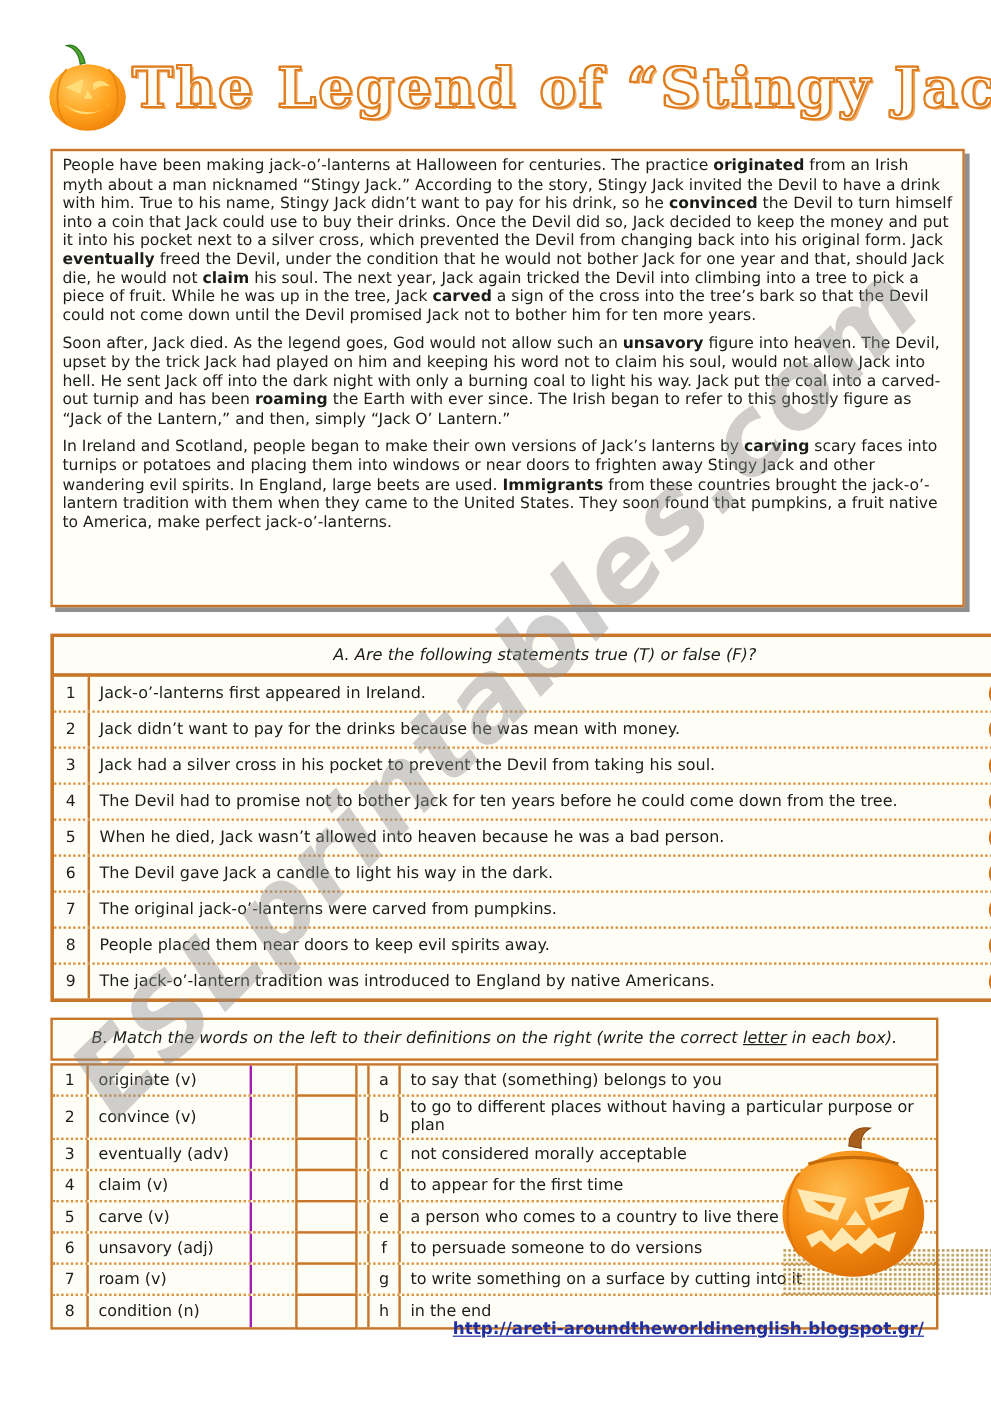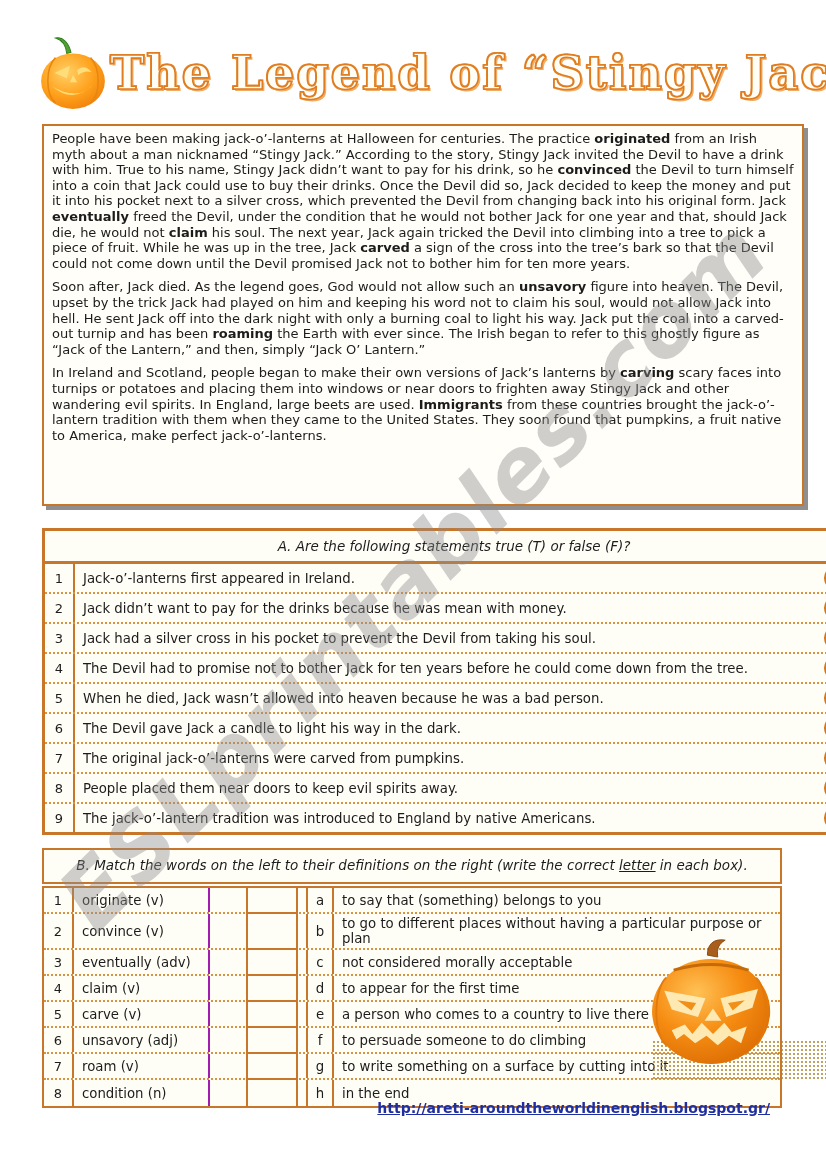--- a/index.html
+++ b/index.html
@@ -218,21 +218,21 @@
         <div class="b-letter">e</div>
         <div class="b-def">a person who comes to a country to live there</div>
       </div>
     <div class="b-row">
         <div class="b-num">6</div>
         <div class="b-word">unsavory (adj)</div>
         <div class="b-spacer"></div>
         <div class="b-box"></div>
         <div class="b-gap"></div>
         <div class="b-letter">f</div>
-        <div class="b-def">to persuade someone to do climbing</div>
+        <div class="b-def">to persuade someone to do versions</div>
       </div>
     <div class="b-row">
         <div class="b-num">7</div>
         <div class="b-word">roam (v)</div>
         <div class="b-spacer"></div>
         <div class="b-box"></div>
         <div class="b-gap"></div>
         <div class="b-letter">g</div>
         <div class="b-def">to write something on a surface by cutting into it</div>
       </div>

